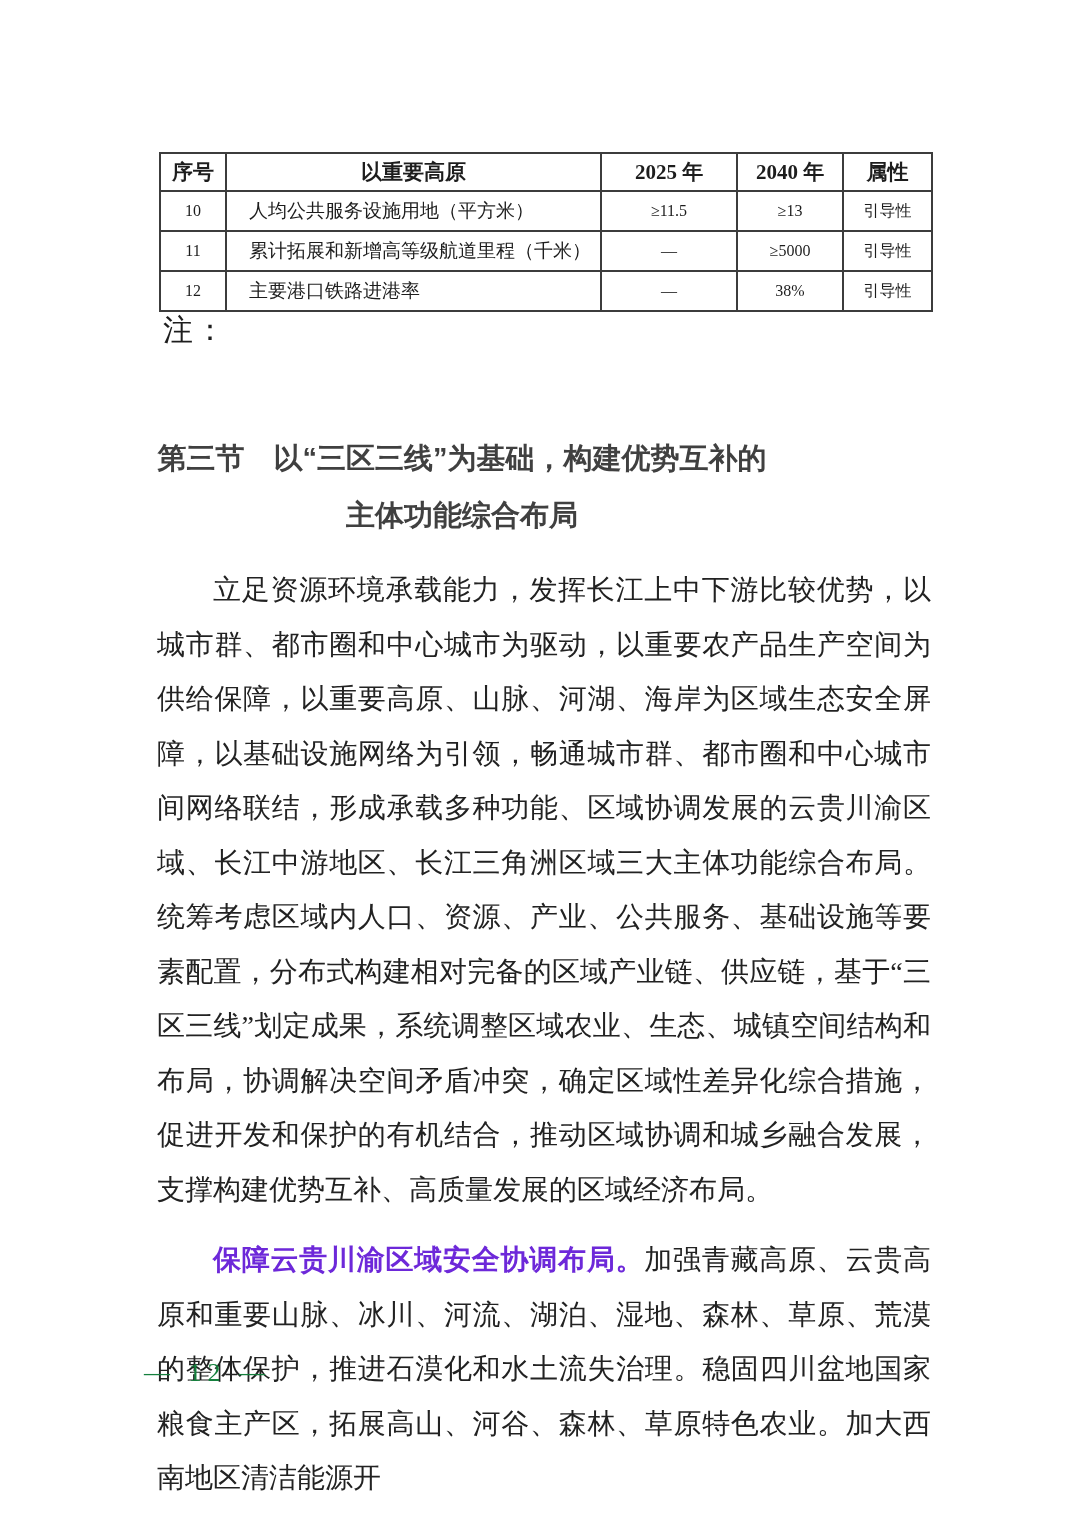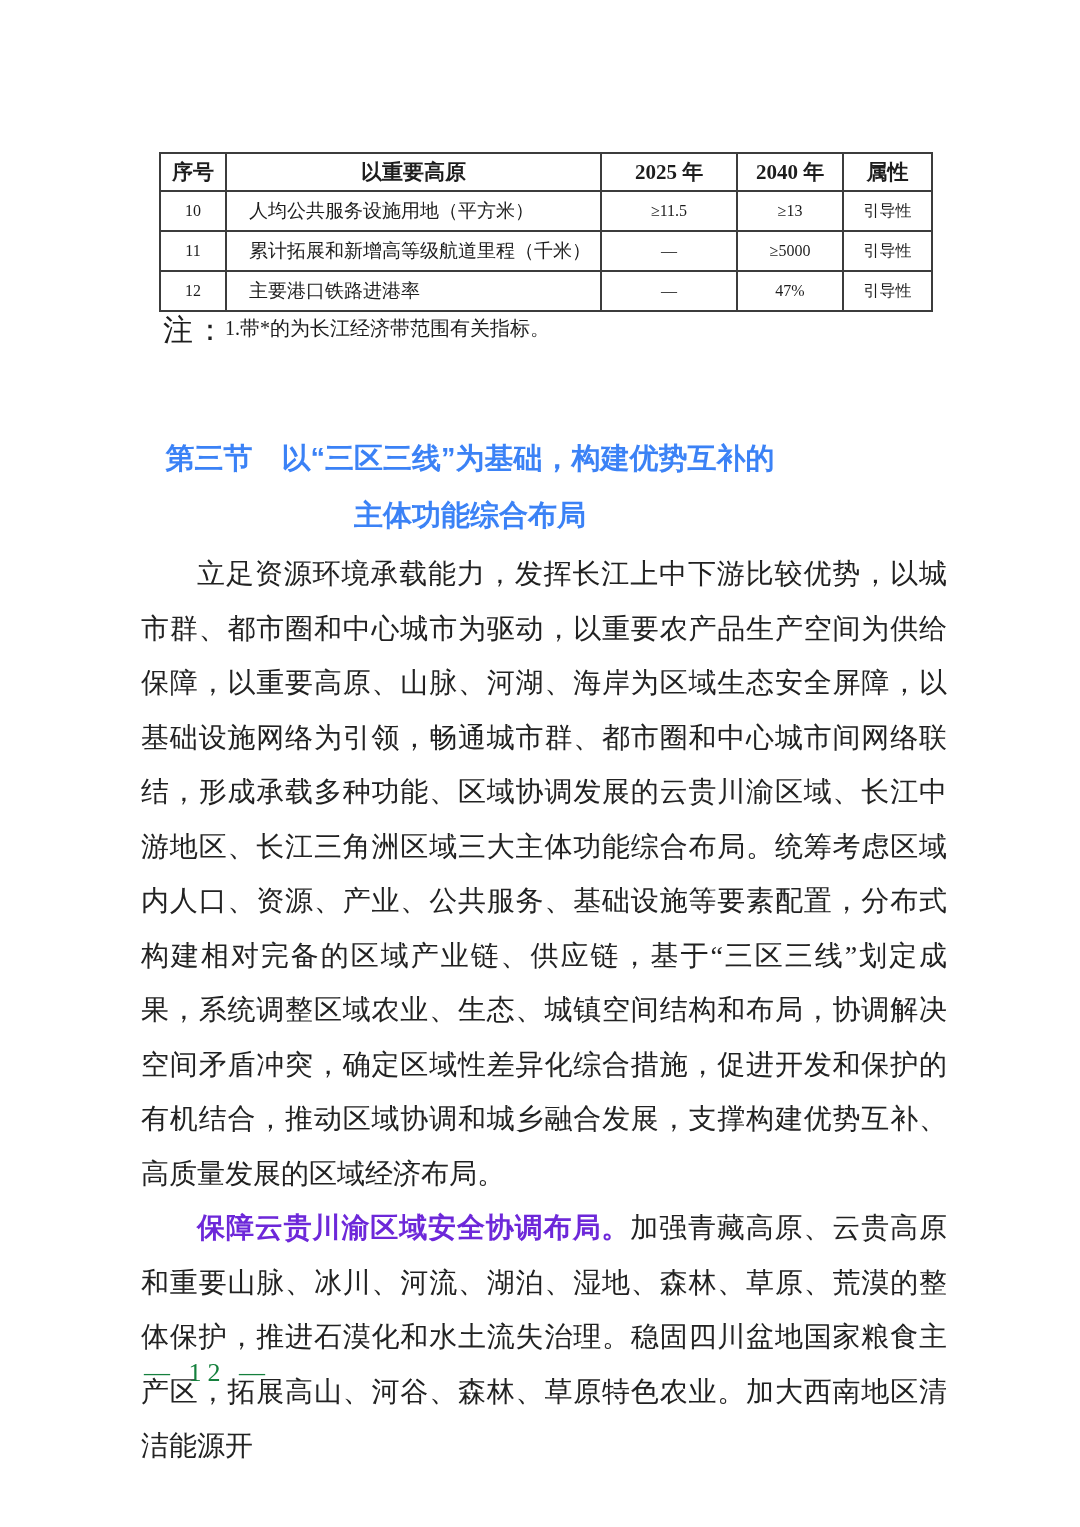--- a/index.html
+++ b/index.html
@@ -71,43 +71,43 @@
     margin-left: 62px;
     font-size: 20px;
     line-height: 40px;
     text-align: justify;
   }
 
   
   .section-heading {
     position: absolute;
     top: 430px;
-    left: 12px;
+    left: 4px;
     width: 916px;
     text-align: center;
     font-family: "Liberation Sans", "DejaVu Sans", sans-serif;
     font-weight: bold;
     font-size: 29px;
     line-height: 57px;
-    color: #3b82f6;
+    color: #404040;
   }
 
   
   .body-text {
     position: absolute;
     top: 547px;
     left: 141px;
     width: 806px;
     font-size: 28px;
     line-height: 54.5px;
     text-align: justify;
     color: #222222;
   }
   .body-text p {
-    margin: 0;
+    margin: 16px;
     text-indent: 2em;
   }
   .para-lead-bold {
     font-family: "Liberation Sans", "DejaVu Sans", sans-serif;
     font-weight: bold;
     color: #6d28d9;
   }
 
   
   .page-footer {
@@ -153,30 +153,29 @@
         <td>11</td>
         <td class="cell-indicator">累计拓展和新增高等级航道里程（千米）</td>
         <td>—</td>
         <td>≥5000</td>
         <td>引导性</td>
       </tr>
       <tr>
         <td>12</td>
         <td class="cell-indicator">主要港口铁路进港率</td>
         <td>—</td>
-        <td>47%</td>
+        <td>38%</td>
         <td>引导性</td>
       </tr>
     </tbody>
   </table>
 
   <div class="notes">
     <span class="note-label">注：</span>
     <div class="note-items">
-      <div>1.带*的为长江经济带范围有关指标。</div>
     </div>
   </div>
 
   <div class="section-heading">
     <div>第三节　以“三区三线”为基础，构建优势互补的</div>
     <div>主体功能综合布局</div>
   </div>
 
   <div class="body-text">
     <p><span>立足资源环境承载能力，发挥长江上中下游比较优势，以城市群、都市圈和中心城市为驱动，以重要农产品生产空间为供给保障，以重要高原、山脉、河湖、海岸为区域生态安全屏障，以基础设施网络为引领，畅通城市群、都市圈和中心城市间网络联结，形成承载多种功能、区域协调发展的云贵川渝区域、长江中游地区、长江三角洲区域三大主体功能综合布局。统筹考虑区域内人口、资源、产业、公共服务、基础设施等要素配置，分布式构建相对完备的区域产业链、供应链，基于“三区三线”划定成果，系统调整区域农业、生态、城镇空间结构和布局，协调解决空间矛盾冲突，确定区域性差异化综合措施，促进开发和保护的有机结合，推动区域协调和城乡融合发展，支撑构建优势互补、高质量发展的区域经济布局。</span></p>

